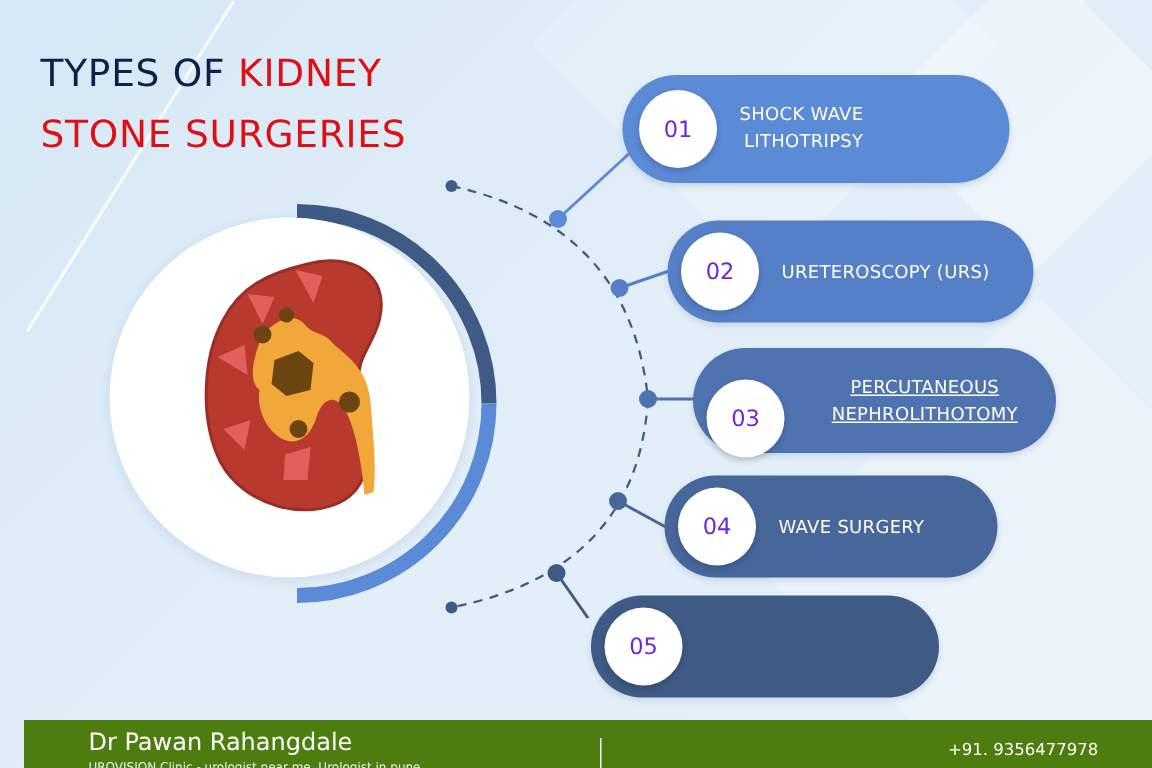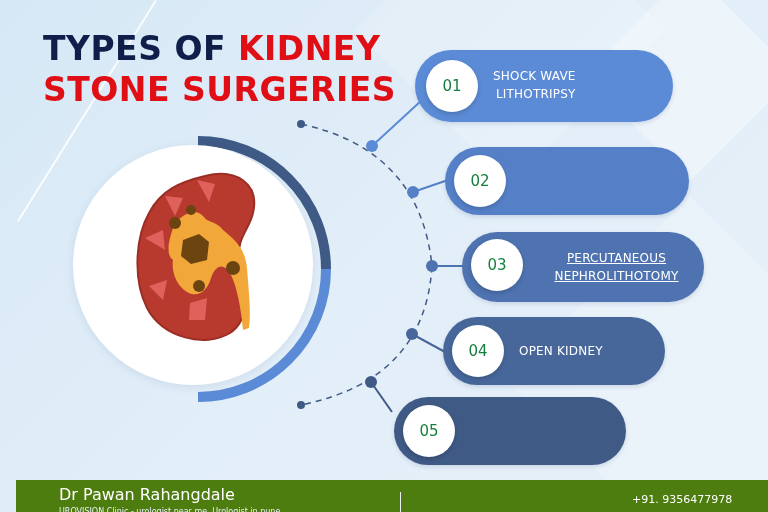--- a/index.html
+++ b/index.html
@@ -24,23 +24,23 @@
     background: rgba(255,255,255,0.18);
     transform: rotate(45deg);
   }
   .bg-diamond3 {
     position: absolute; left: 560px; top: 250px; width: 260px; height: 260px;
     background: rgba(255,255,255,0.22);
     transform: rotate(45deg);
   }
 
   .title {
-    position: absolute; left: 43px; top: 28px;
+    position: absolute; left: 27px; top: 28px;
     font-family: "DejaVu Sans", sans-serif;
-    font-weight: bold; font-size: 33px; line-height: 41px;
+    font-weight: normal; font-size: 25px; line-height: 41px;
     letter-spacing: 0.5px;
   }
   .title .dark { color: #0f1f4a; }
   .title .red { color: #e00f16; }
   .ring-arc {
     position: absolute; left: 62px; top: 133px; width: 272px; height: 272px;
   }
   .white-disc {
     position: absolute; left: 73px; top: 145px; width: 240px; height: 240px;
     border-radius: 50%; background: #fff;
@@ -51,21 +51,21 @@
   .connector-svg { position: absolute; left: 0; top: 0; width: 768px; height: 512px; }
 
   .pill {
     position: absolute; border-radius: 40px;
     display: flex; align-items: center;
     box-shadow: 0 2px 4px rgba(40,70,120,0.15);
   }
   .pill .num {
     position: absolute; border-radius: 50%; background: #fff;
     display: flex; align-items: center; justify-content: center;
-    font-family: "DejaVu Sans", sans-serif; font-size: 15px; color: #15803d;
+    font-family: "DejaVu Sans", sans-serif; font-size: 15px; color: #6d28d9;
     box-shadow: 0 2px 4px rgba(0,0,0,0.18);
   }
   .pill .label {
     position: absolute; color: #fff;
     font-family: "DejaVu Sans", sans-serif; font-size: 12px; line-height: 18px;
     text-align: center; letter-spacing: 0.2px;
   }
 
   .footer {
     position: absolute; left: 16px; top: 480px; width: 768px; height: 32px;
@@ -157,34 +157,37 @@
 <div class="pill" style="left:415px; top:50px; width:258px; height:72px; background:#5b8bd6;">
   <div class="num" style="left:11px; top:10px; width:52px; height:52px;">01</div>
   <div class="label" style="left:78px; top:17px; text-align:right;">
     <div>SHOCK WAVE</div>
     <div>LITHOTRIPSY</div>
   </div>
 </div>
 
 <div class="pill" style="left:445px; top:147px; width:244px; height:68px; background:#5580c8;">
   <div class="num" style="left:9px; top:8px; width:52px; height:52px;">02</div>
+  <div class="label" style="left:76px; top:25px; white-space:nowrap;">
+    <div>URETEROSCOPY (URS)</div>
+  </div>
 </div>
 
 <div class="pill" style="left:462px; top:232px; width:242px; height:70px; background:#4e73b0;">
-  <div class="num" style="left:9px; top:7px; width:52px; height:52px;">03</div>
+  <div class="num" style="left:9px; top:21px; width:52px; height:52px;">03</div>
   <div class="label" style="left:72px; top:17px; width:165px;text-decoration:underline;">
     <div>PERCUTANEOUS</div>
     <div>NEPHROLITHOTOMY</div>
   </div>
 </div>
 
 <div class="pill" style="left:443px; top:317px; width:222px; height:68px; background:#47679b;">
   <div class="num" style="left:9px; top:8px; width:52px; height:52px;text-align:center;">04</div>
   <div class="label" style="left:76px; top:25px; white-space:nowrap;">
-    <div>OPEN KIDNEY</div>
+    <div>WAVE SURGERY</div>
   </div>
 </div>
 
 <div class="pill" style="left:394px; top:397px; width:232px; height:68px; background:#3f5a85;">
   <div class="num" style="left:9px; top:8px; width:52px; height:52px;">05</div>
 </div>
 
 <div class="footer">
   <div class="name">Dr Pawan Rahangdale</div>
   <div class="sub">UROVISION Clinic - urologist near me, Urologist in pune</div>

